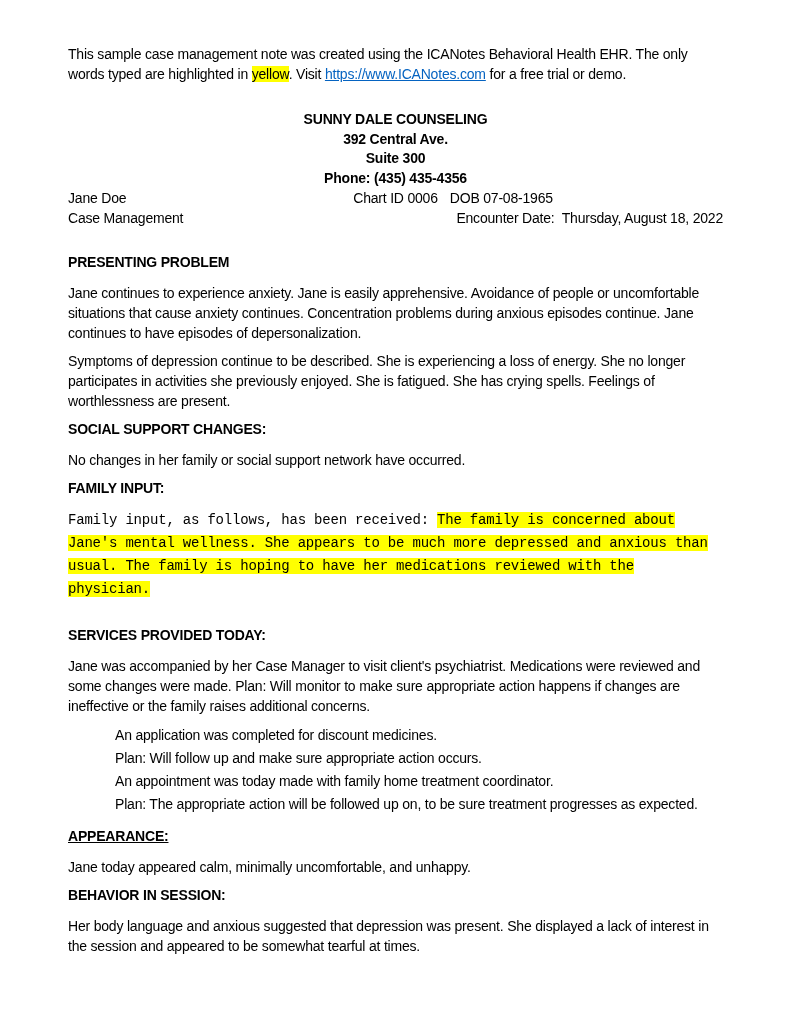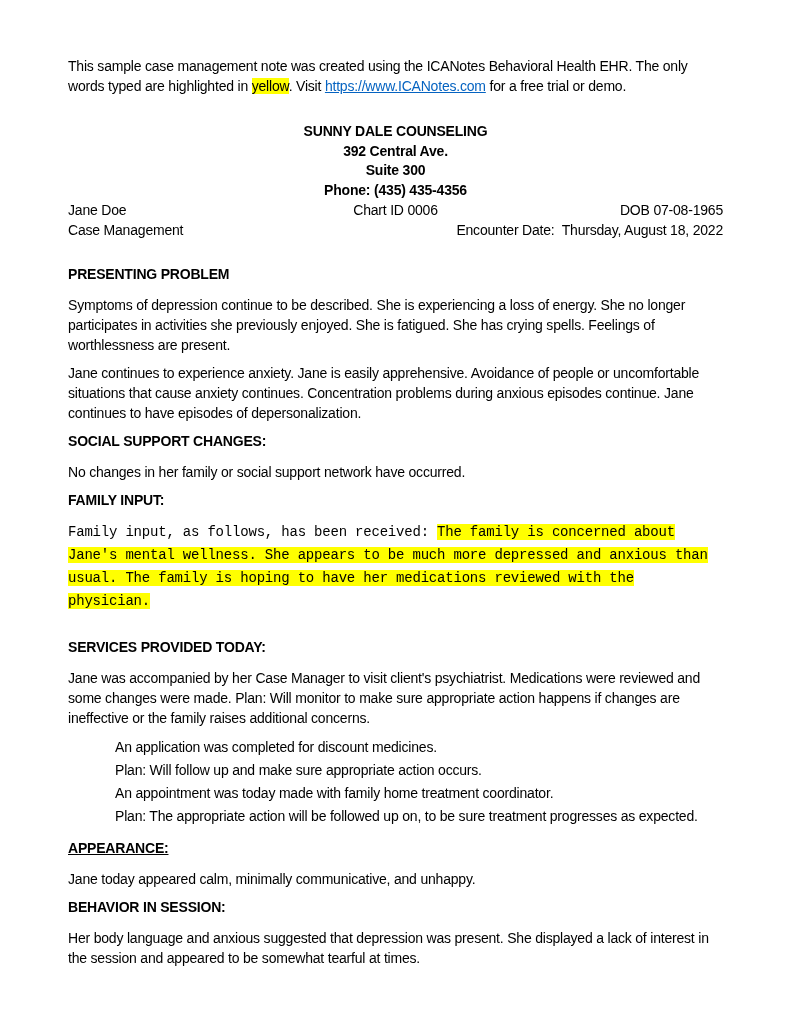--- a/index.html
+++ b/index.html
@@ -6,35 +6,35 @@
   html, body { margin: 0; padding: 0; background: #ffffff; }
   body {
     font-family: "Liberation Sans", "DejaVu Sans", sans-serif;
     font-size: 14px;
     letter-spacing: -0.2px;
     color: #000000;
   }
   .page {
     width: 791px;
     min-height: 1024px;
-    padding: 56px 68px 40px 68px;
+    padding: 44px 68px 40px 68px;
     background: #ffffff;
   }
   p { margin: 0 0 8px 0; line-height: 20px; }
   .disclaimer { margin-bottom: 26px; }
   .clinic {
     text-align: center;
     font-weight: 700;
     line-height: 19.5px;
   }
   .meta { line-height: 20px; }
   .meta-row1 { display: grid; grid-template-columns: 1fr auto 1fr; gap: 12px; }
   .meta-row2 { display: flex; justify-content: space-between; }
   .meta-center { text-align: center; }
-  .meta-right { text-align: right; white-space: pre-wrap; }
+  .meta-right { text-align: left; white-space: pre-wrap; }
   .heading {
     font-weight: 700;
     line-height: 20px;
     margin: 0 0 11px 0;
   }
   .mt-xl { margin-top: 24px; }
   .mt-md { margin-top: 10px; text-decoration: underline; }
   .hl { background: #ffff00; color: inherit; }
   a.doclink { color: #0563c1; text-decoration: underline; cursor: pointer; }
   .fam-para { line-height: 23px; margin-bottom: 24px; font-family: Liberation Mono, monospace; }
@@ -61,37 +61,37 @@
       <div class="meta-center">Chart ID 0006</div>
       <div class="meta-right">DOB 07-08-1965</div>
     </div>
     <div class="meta-row2">
       <div>Case Management</div>
       <div class="meta-right">Encounter Date:  Thursday, August 18, 2022</div>
     </div>
   </div>
 
   <div class="heading mt-xl">PRESENTING PROBLEM</div>
+  <p>Jane continues to experience anxiety. Jane is easily apprehensive. Avoidance of people or uncomfortable situations that cause anxiety continues. Concentration problems during anxious episodes continue. Jane continues to have episodes of depersonalization.</p>
   <p>Symptoms of depression continue to be described. She is experiencing a loss of energy. She no longer participates in activities she previously enjoyed. She is fatigued. She has crying spells. Feelings of worthlessness are present.</p>
-  <p>Jane continues to experience anxiety. Jane is easily apprehensive. Avoidance of people or uncomfortable situations that cause anxiety continues. Concentration problems during anxious episodes continue. Jane continues to have episodes of depersonalization.</p>
 
   <div class="heading">SOCIAL SUPPORT CHANGES:</div>
   <p>No changes in her family or social support network have occurred.</p>
 
   <div class="heading">FAMILY INPUT:</div>
   <p class="fam-para"><span>Family input, as follows, has been received: </span><span class="hl">The family is concerned about Jane's mental wellness. She appears to be much more depressed and anxious than usual. The family is hoping to have her medications reviewed with the physician.</span></p>
 
   <div class="heading">SERVICES PROVIDED TODAY:</div>
   <p>Jane was accompanied by her Case Manager to visit client's psychiatrist. Medications were reviewed and some changes were made. Plan: Will monitor to make sure appropriate action happens if changes are ineffective or the family raises additional concerns.</p>
   <div class="svc-list">
     <div class="svc-item">An application was completed for discount medicines.</div>
     <div class="svc-item">Plan: Will follow up and make sure appropriate action occurs.</div>
     <div class="svc-item">An appointment was today made with family home treatment coordinator.</div>
     <div class="svc-item">Plan: The appropriate action will be followed up on, to be sure treatment progresses as expected.</div>
   </div>
 
   <div class="heading mt-md">APPEARANCE:</div>
-  <p>Jane today appeared calm, minimally communicative, and unhappy.</p>
+  <p>Jane today appeared calm, minimally uncomfortable, and unhappy.</p>
 
   <div class="heading">BEHAVIOR IN SESSION:</div>
   <p>Her body language and anxious suggested that depression was present. She displayed a lack of interest in the session and appeared to be somewhat tearful at times.</p>
 
 </div>
 
 </body></html>

